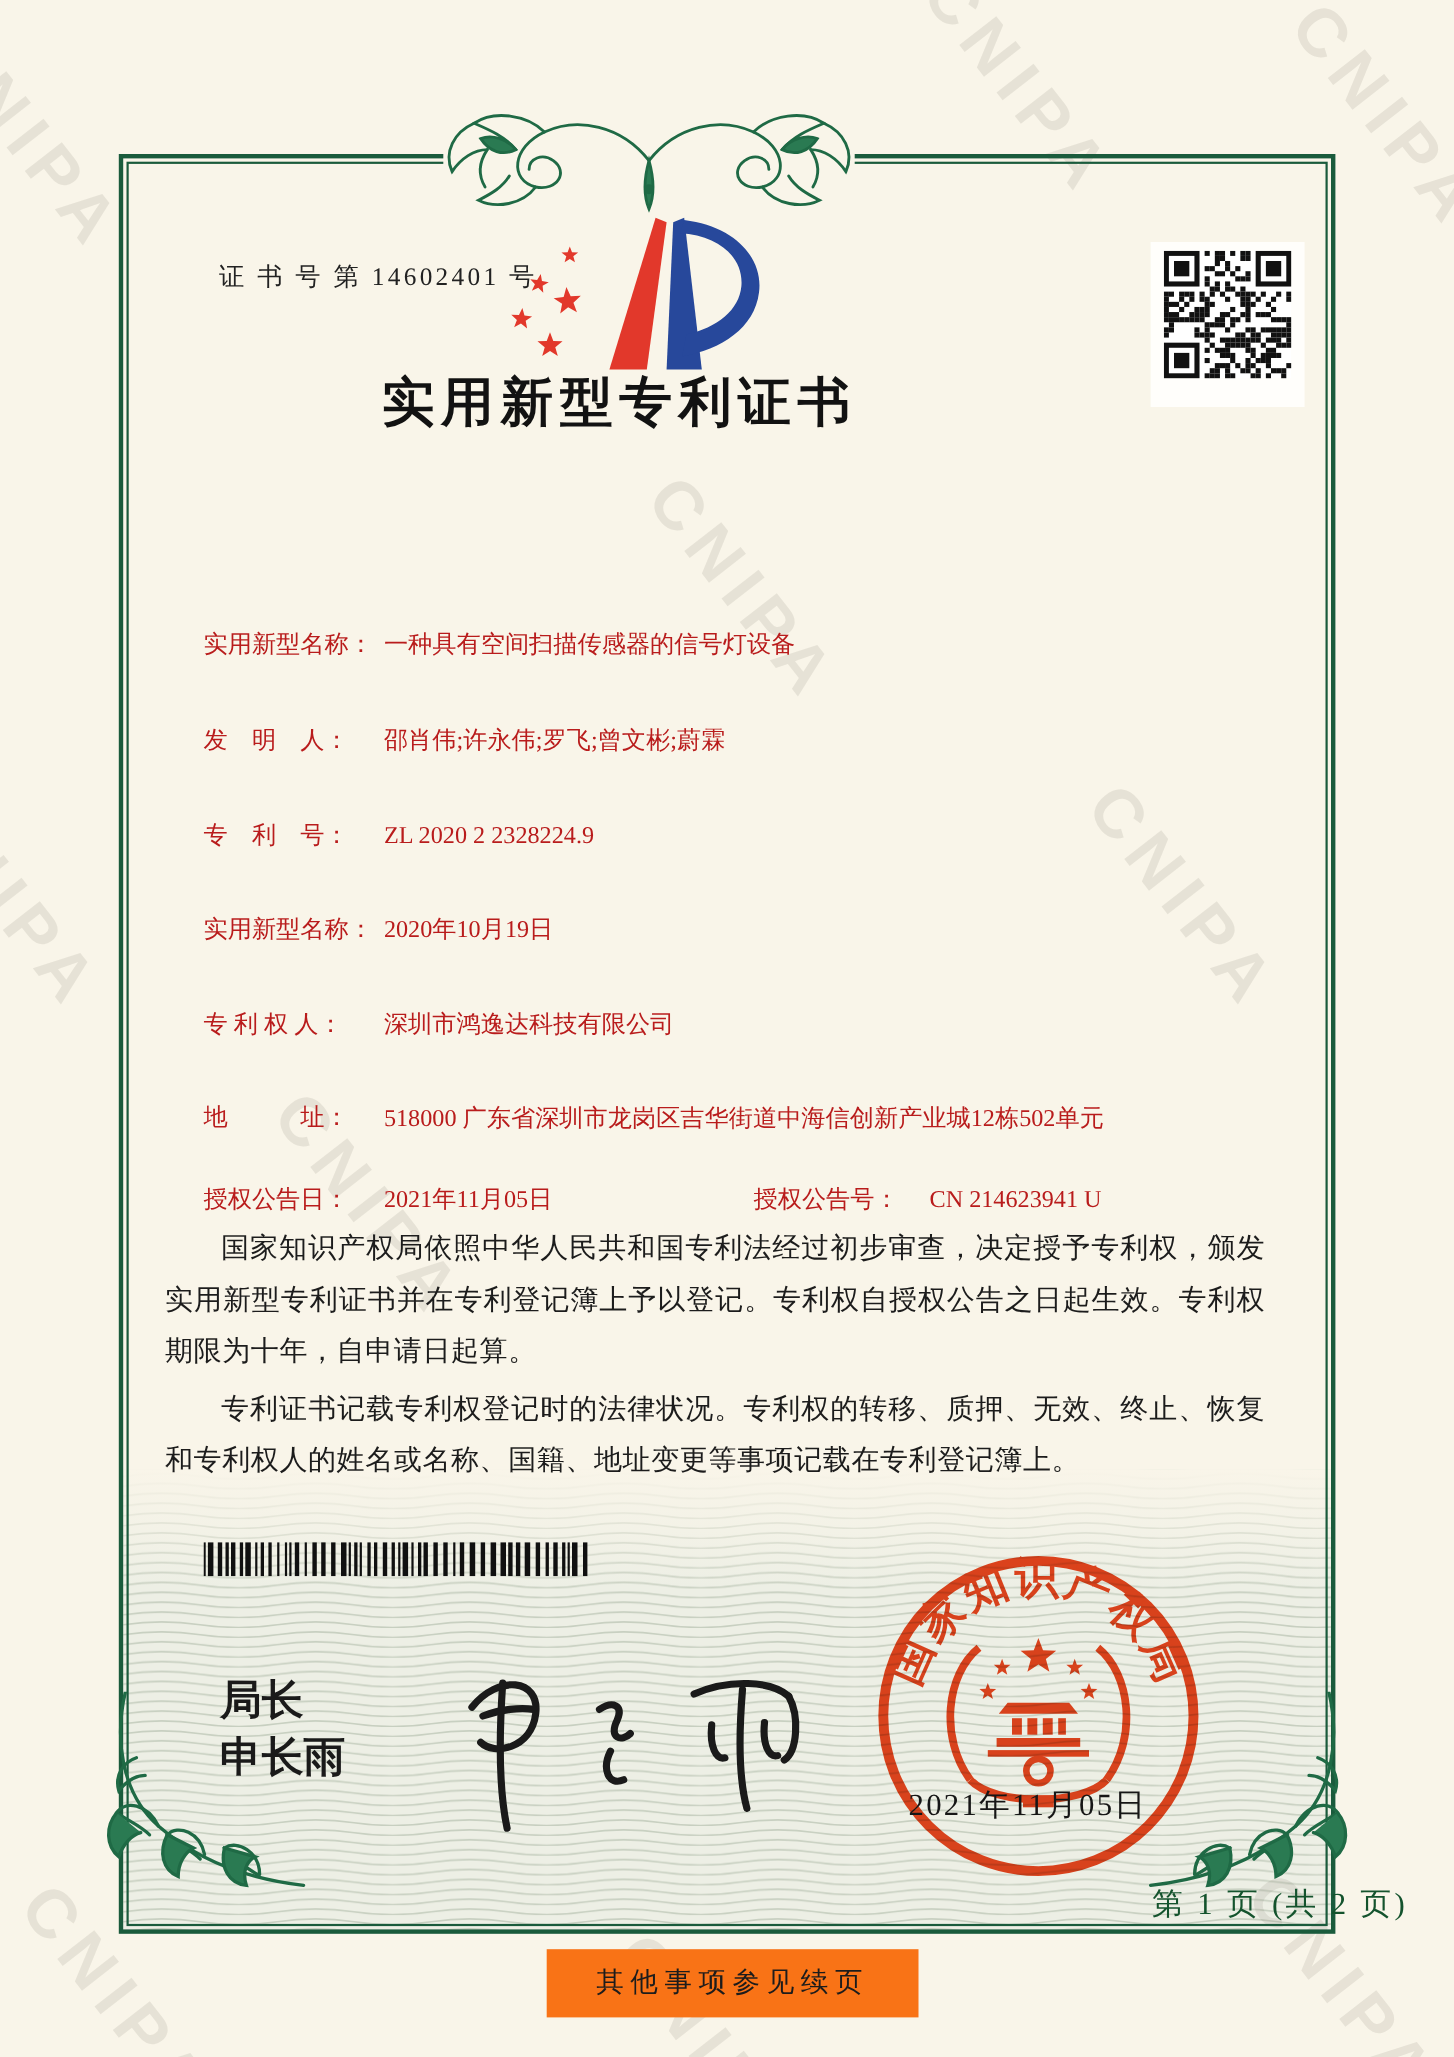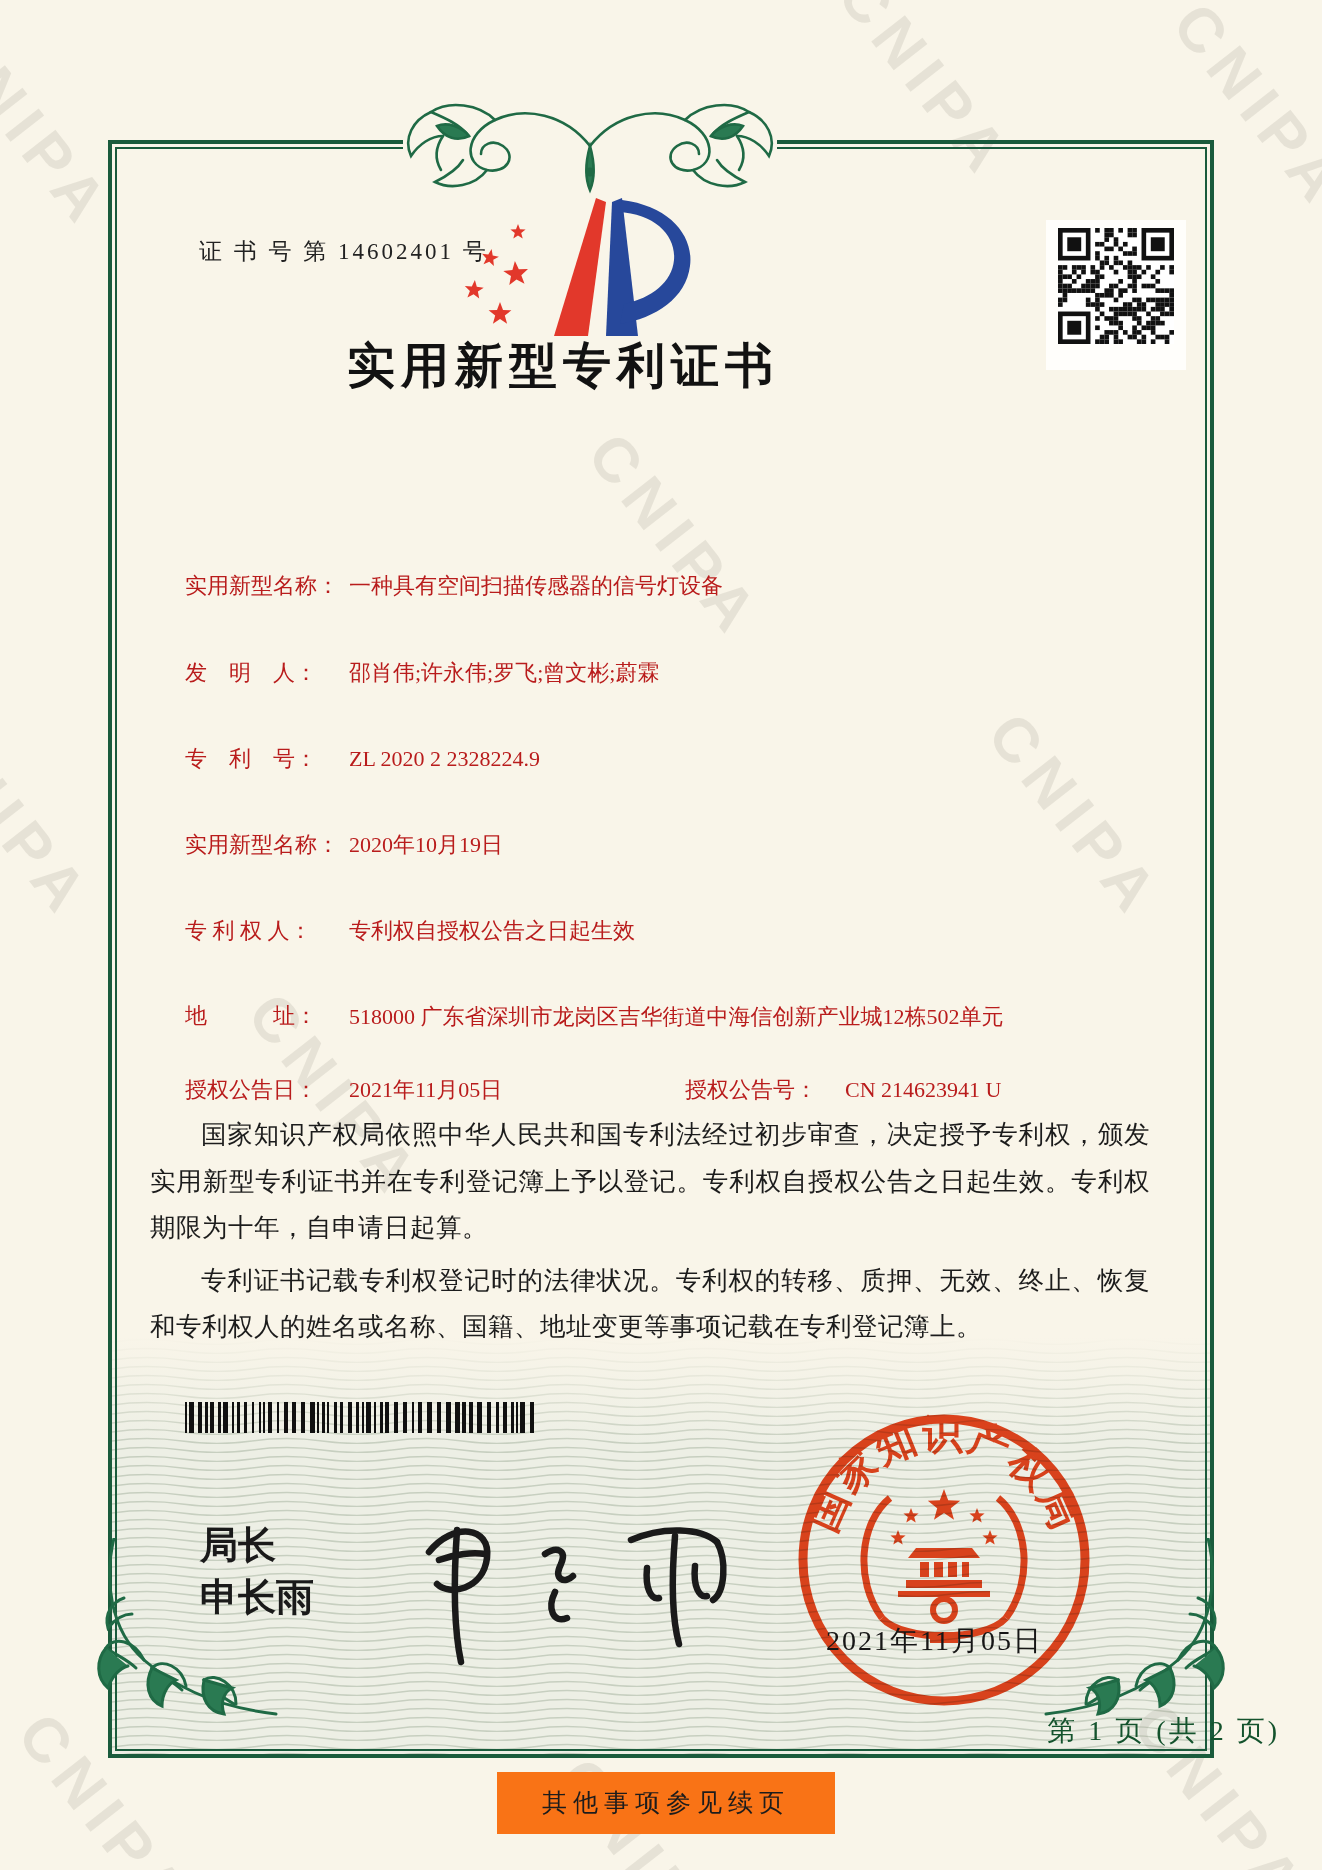--- a/index.html
+++ b/index.html
@@ -381,21 +381,21 @@
     <div class="f-row" style="top:181px">
       <span class="f-label">专　利　号：</span>
       <span class="f-value">ZL 2020 2 2328224.9</span>
     </div>
     <div class="f-row" style="top:267px">
       <span class="f-label">实用新型名称：</span>
       <span class="f-value">2020年10月19日</span>
     </div>
     <div class="f-row" style="top:353px">
       <span class="f-label">专 利 权 人：</span>
-      <span class="f-value">专利权自授权公告之日起生效</span>
+      <span class="f-value">深圳市鸿逸达科技有限公司</span>
     </div>
     <div class="f-row" style="top:438px">
       <span class="f-label">地　　　址：</span>
       <span class="f-value addr">518000 广东省深圳市龙岗区吉华街道中海信创新产业城12栋502单元</span>
     </div>
     <div class="f-row" style="top:512px;width:960px">
       <span class="f-label">授权公告日：</span>
       <span class="f-value">2021年11月05日</span>
       <span class="grant2">
         <span class="f-label" style="min-width:158px">授权公告号：</span>

